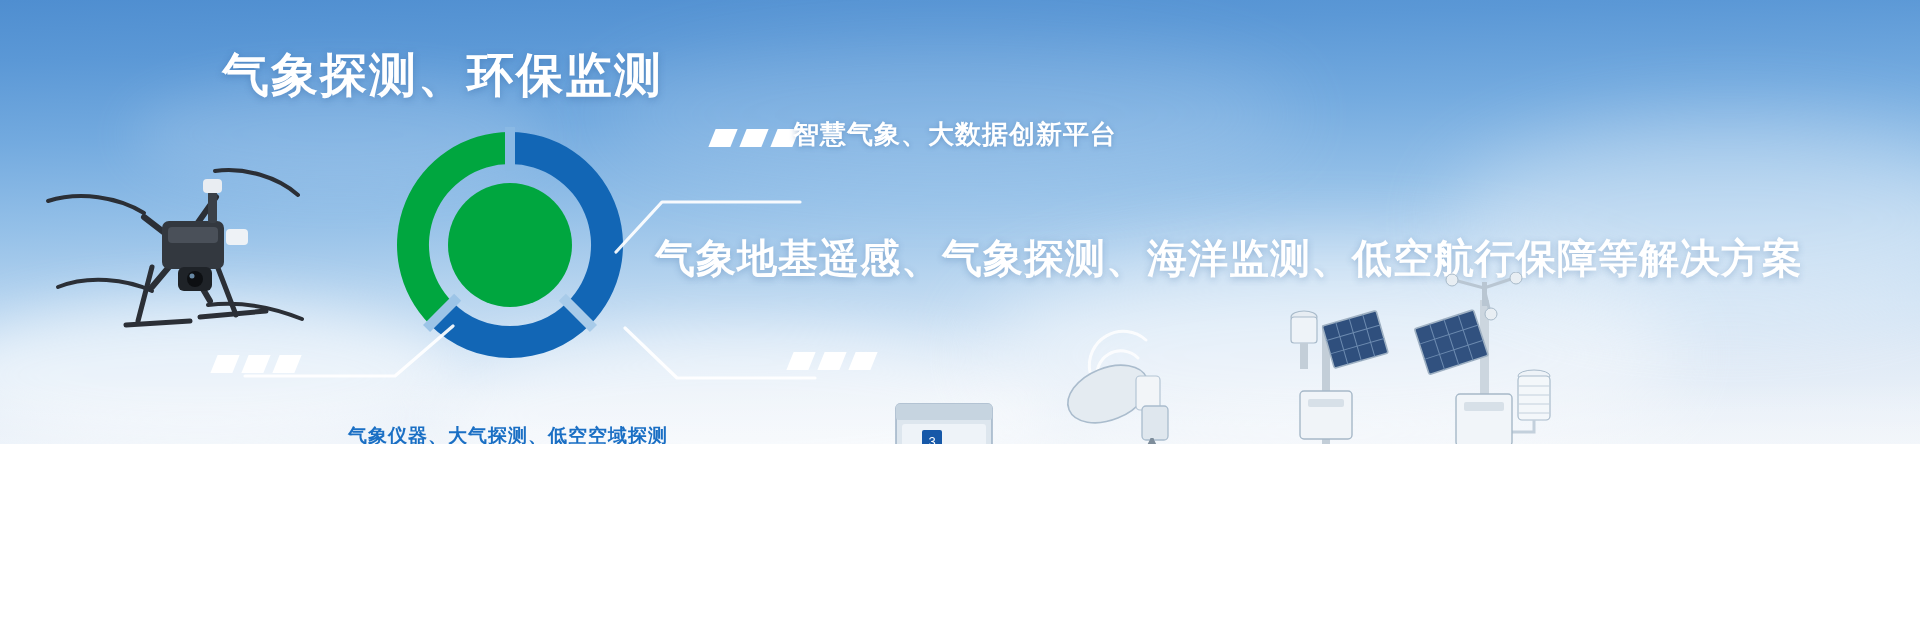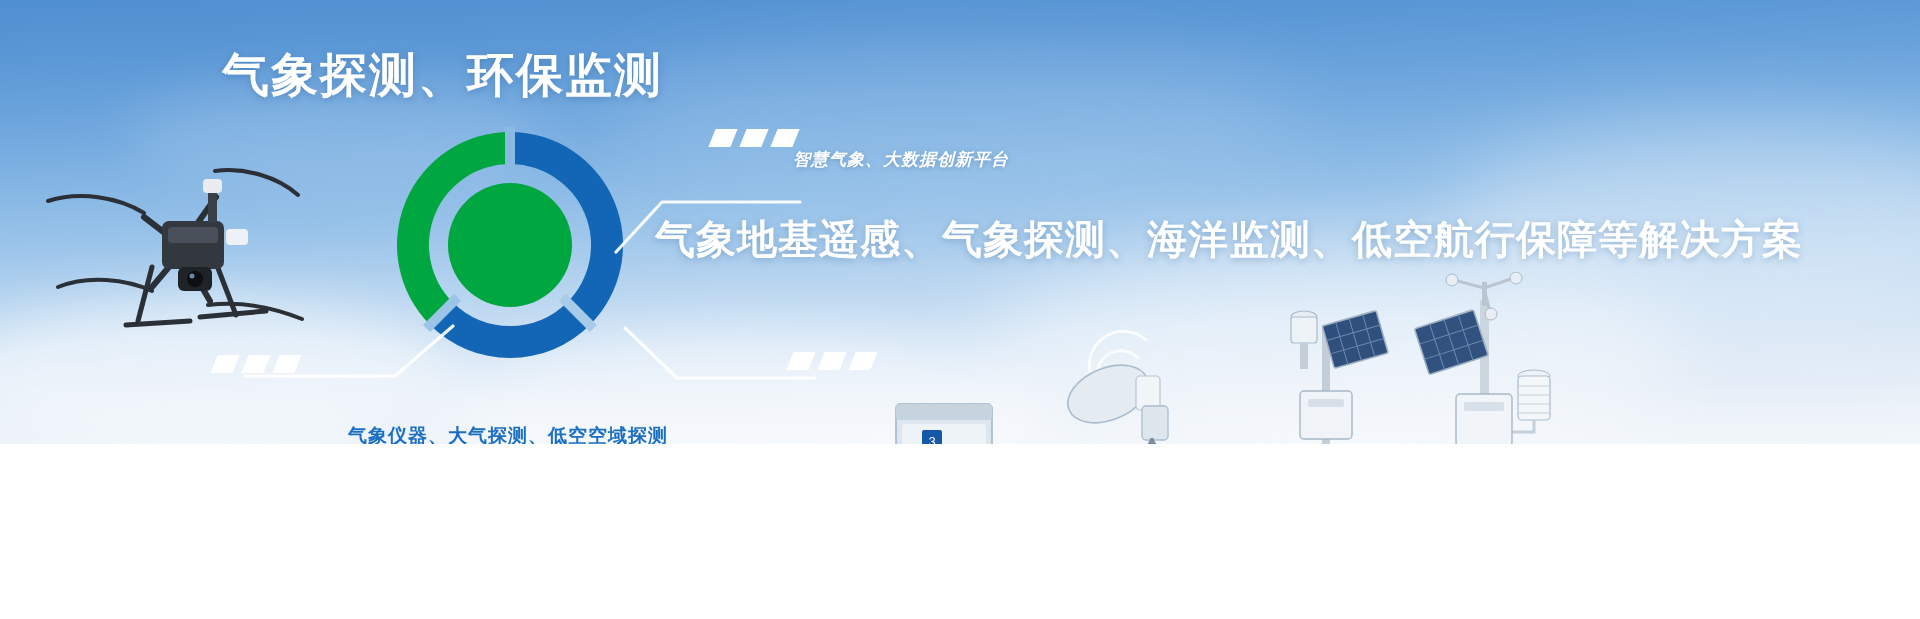--- a/index.html
+++ b/index.html
@@ -28,23 +28,23 @@
   
   #donut{position:absolute;left:383px;top:118px;width:254px;height:254px;}
 
   
   .conn{position:absolute;pointer-events:none;}
   .dashes{position:absolute;display:flex;gap:9px;}
   .dash{width:22px;height:18px;background:#ffffff;transform:skewX(-22deg);}
 
   
   .label{position:absolute;white-space:nowrap;color:#ffffff;font-weight:bold;}
-  #label-top{left:793px;top:148px;font-size:17px;letter-spacing:1px;
-    text-shadow:0 1px 5px rgba(40,90,150,.35);font-style:italic;}
-  #label-main{left:655px;top:212px;font-size:40px;letter-spacing:1px;
+  #label-top{left:793px;top:117px;font-size:26px;letter-spacing:1px;
+    text-shadow:0 1px 5px rgba(40,90,150,.35);}
+  #label-main{left:655px;top:231px;font-size:40px;letter-spacing:1px;
     text-shadow:0 2px 7px rgba(40,90,150,.3);}
   #label-bottom{left:348px;top:423px;font-size:19px;letter-spacing:1px;
     color:#1a6fc4;font-weight:bold;text-shadow:none;}
 
   
   #drone{position:absolute;left:40px;top:155px;width:280px;height:185px;}
 
   
   .equip{position:absolute;}
   #eq-cabinet{left:890px;top:390px;width:110px;height:112px;}

